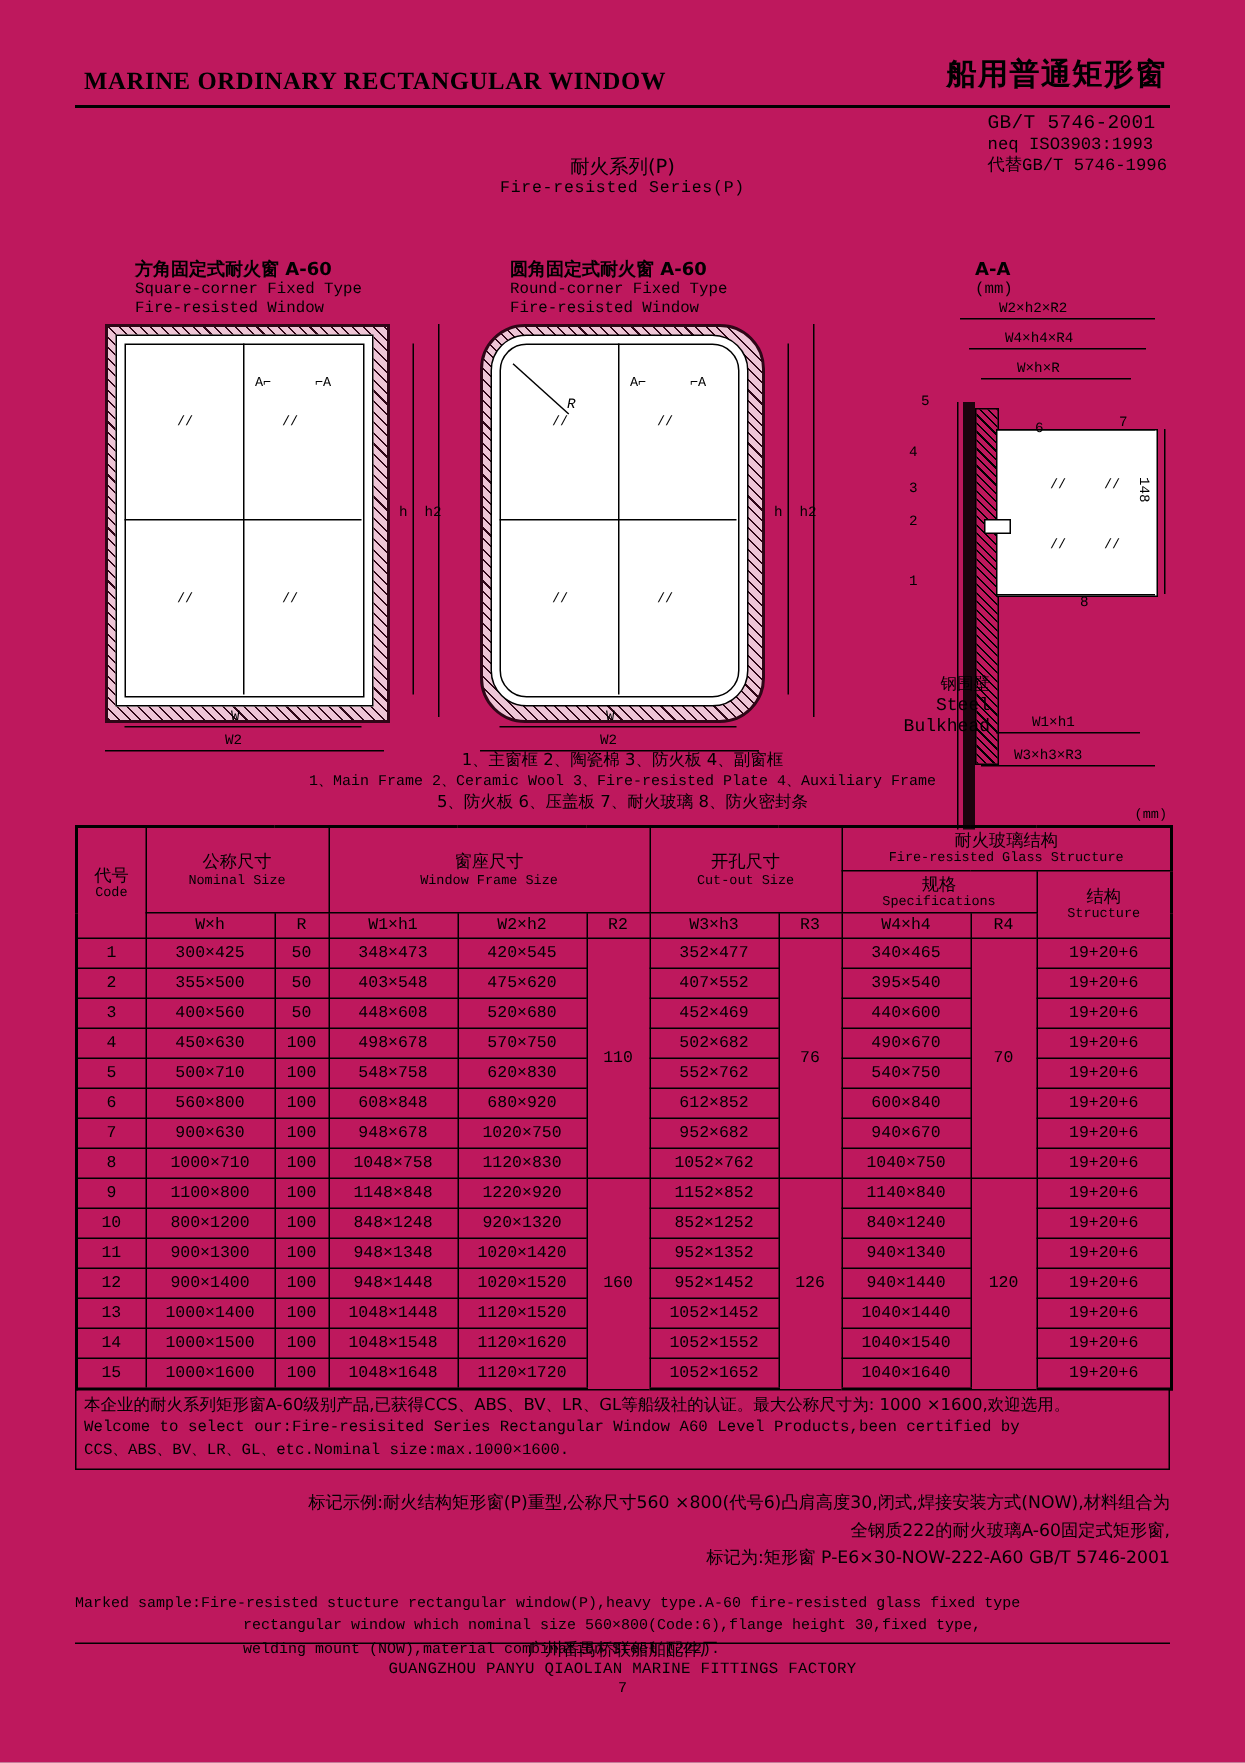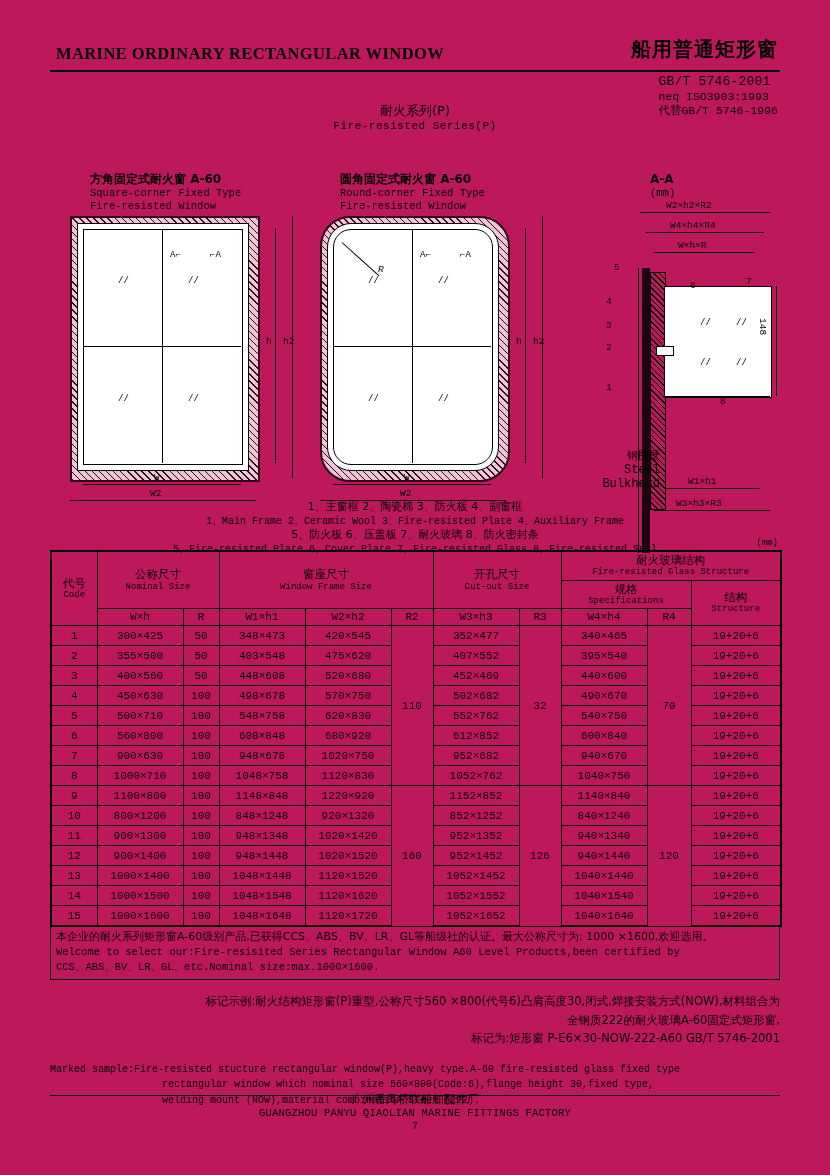--- a/index.html
+++ b/index.html
@@ -213,21 +213,20 @@
       <div class="dim" style="left:108px;top:278px;">W1×h1</div>
       <div class="ln lnh" style="left:74px;top:312px;width:116px;"></div>
       <div class="dim" style="left:96px;top:300px;">W3×h3×R3</div>
     </div>
   </div>
 
   <div class="legend">
     <div class="lcn">1、主窗框          2、陶瓷棉        3、防火板          4、副窗框</div>
     <div>1、Main Frame   2、Ceramic Wool  3、Fire-resisted Plate  4、Auxiliary Frame</div>
     <div class="lcn">5、防火板          6、压盖板        7、耐火玻璃        8、防火密封条</div>
-    <div>5、Fire-resisted Plate  6、Cover Plate  7、Fire-resisted Glass  8、Fire-resisted Seal</div>
   </div>
 
   <div class="tblwrap">
     <div class="mmnote">(mm)</div>
     <table>
       <colgroup>
         <col style="width:46px">
             <col style="width:86px">
             <col style="width:36px">
         <col style="width:86px">
@@ -286,21 +285,21 @@
       </thead>
       <tbody id="tbody">
             <tr>
               <td style="border-left-width: 2px;">1</td>
               <td>300×425</td>
               <td>50</td>
               <td>348×473</td>
               <td>420×545</td>
               <td rowspan="8">110</td>
               <td>352×477</td>
-              <td rowspan="8">32</td>
+              <td rowspan="8">76</td>
               <td>340×465</td>
               <td rowspan="8">70</td>
               <td style="border-right-width: 2px;">19+20+6</td>
             </tr>
             <tr>
               <td style="border-left-width: 2px;">2</td>
               <td>355×500</td>
               <td>50</td>
               <td>403×548</td>
               <td>475×620</td>

